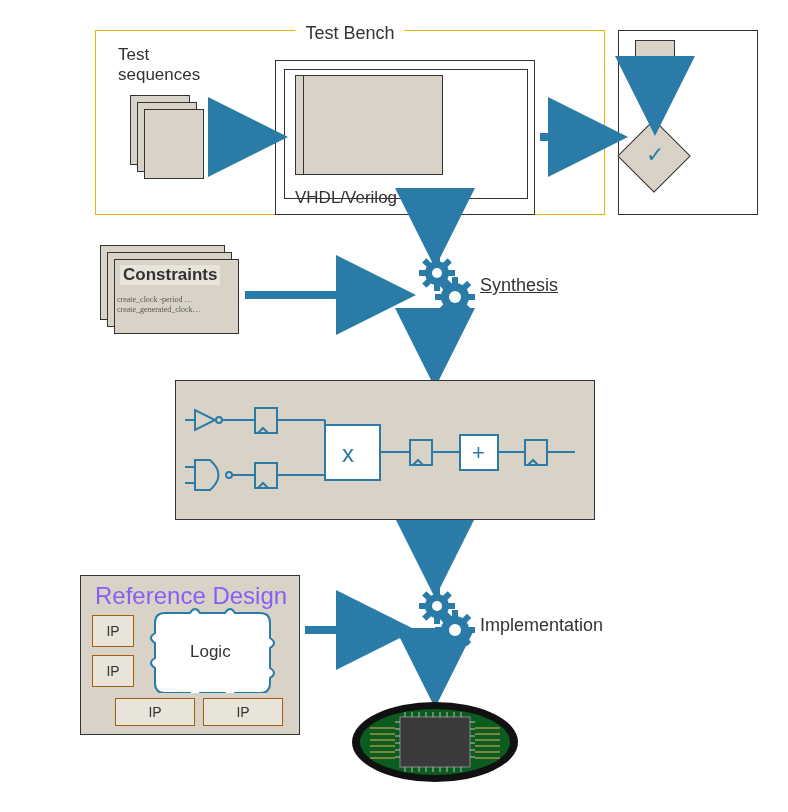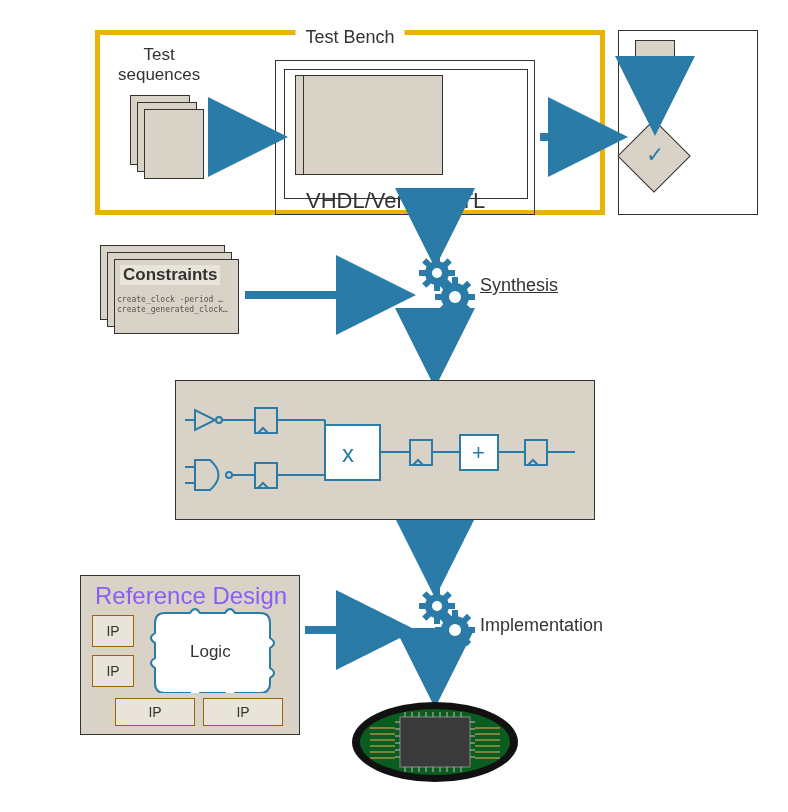--- a/index.html
+++ b/index.html
@@ -14,39 +14,38 @@
     position: relative;
     width: 748px;
     height: 772px;
   }
   .test-bench-box {
     position: absolute;
     left: 75px;
     top: 10px;
     width: 510px;
     height: 185px;
-    border: 5px solid #eab308;
+    border: 1px solid #eab308;
   }
   .test-bench-label {
     position: absolute;
     left: 50%;
     top: -8px;
     transform: translateX(-50%);
     background: #fff;
     padding: 0 10px;
     font-size: 18px;
     color: #333;
   }
   .test-sequences-label {
     position: absolute;
     left: 98px;
     top: 25px;
     font-size: 17px;
     color: #333;
-    text-align: center;
     line-height: 1.2;
   }
   .doc-stack {
     position: absolute;
     width: 75px;
     height: 85px;
   }
   .doc-page {
     position: absolute;
     width: 60px;
@@ -91,23 +90,23 @@
     font-size: 8px;
     color: #666;
     padding: 4px 6px;
     line-height: 1.3;
   }
   .rtl-page.p1 { left: 0; top: 0; }
   .rtl-page.p2 { left: 8px; top: 8; }
   .rtl-page.p3 { left: 16px; top: 16px; background: #e8e4da; }
   .rtl-label {
     position: absolute;
-    left: 286px;
+    left: 275px;
     top: 168px;
-    font-size: 22px;
+    font-size: 17px;
     color: #333;
   }
   .compare-box {
     position: absolute;
     left: 598px;
     top: 10px;
     width: 140px;
     height: 185px;
     border: 1px solid #333;
   }
@@ -322,21 +321,21 @@
 
     <line x1="415" y1="640" x2="415" y2="672" stroke="#2a7ba8" stroke-width="8" marker-end="url(#ah)"></line>
   </svg>
 
   <div class="constraints-stack">
     <div class="constraints-page p1"></div>
     <div class="constraints-page p2"></div>
     <div class="constraints-page p3"></div>
   </div>
   <div class="constraints-title">Constraints</div>
-  <div class="constraints-code" style="white-space:pre;">create_clock -period …
+  <div class="constraints-code" style="white-space:pre;font-family:Liberation Serif, serif;">create_clock -period …
 create_generated_clock…</div>
 
   <svg class="gear-group" style="left:395px;top:235px;width:60px;height:70px;">
     <g fill="#2a7ba8">
       <circle cx="22" cy="18" r="12"></circle>
       <g transform="translate(22,18)">
         <rect x="-3" y="-18" width="6" height="8"></rect>
           <rect x="-3" y="10" width="6" height="8"></rect>
         <rect x="-18" y="-3" width="8" height="6"></rect>
           <rect x="10" y="-3" width="8" height="6"></rect>

